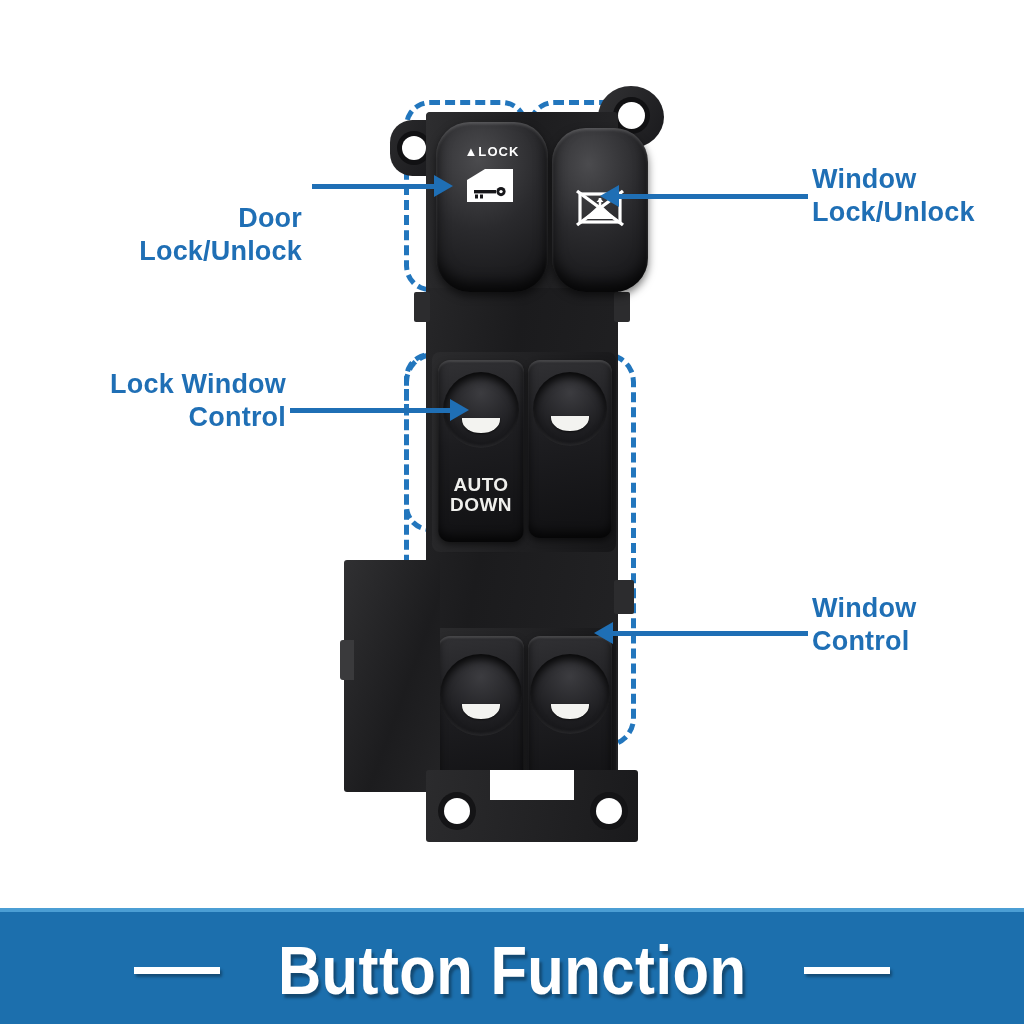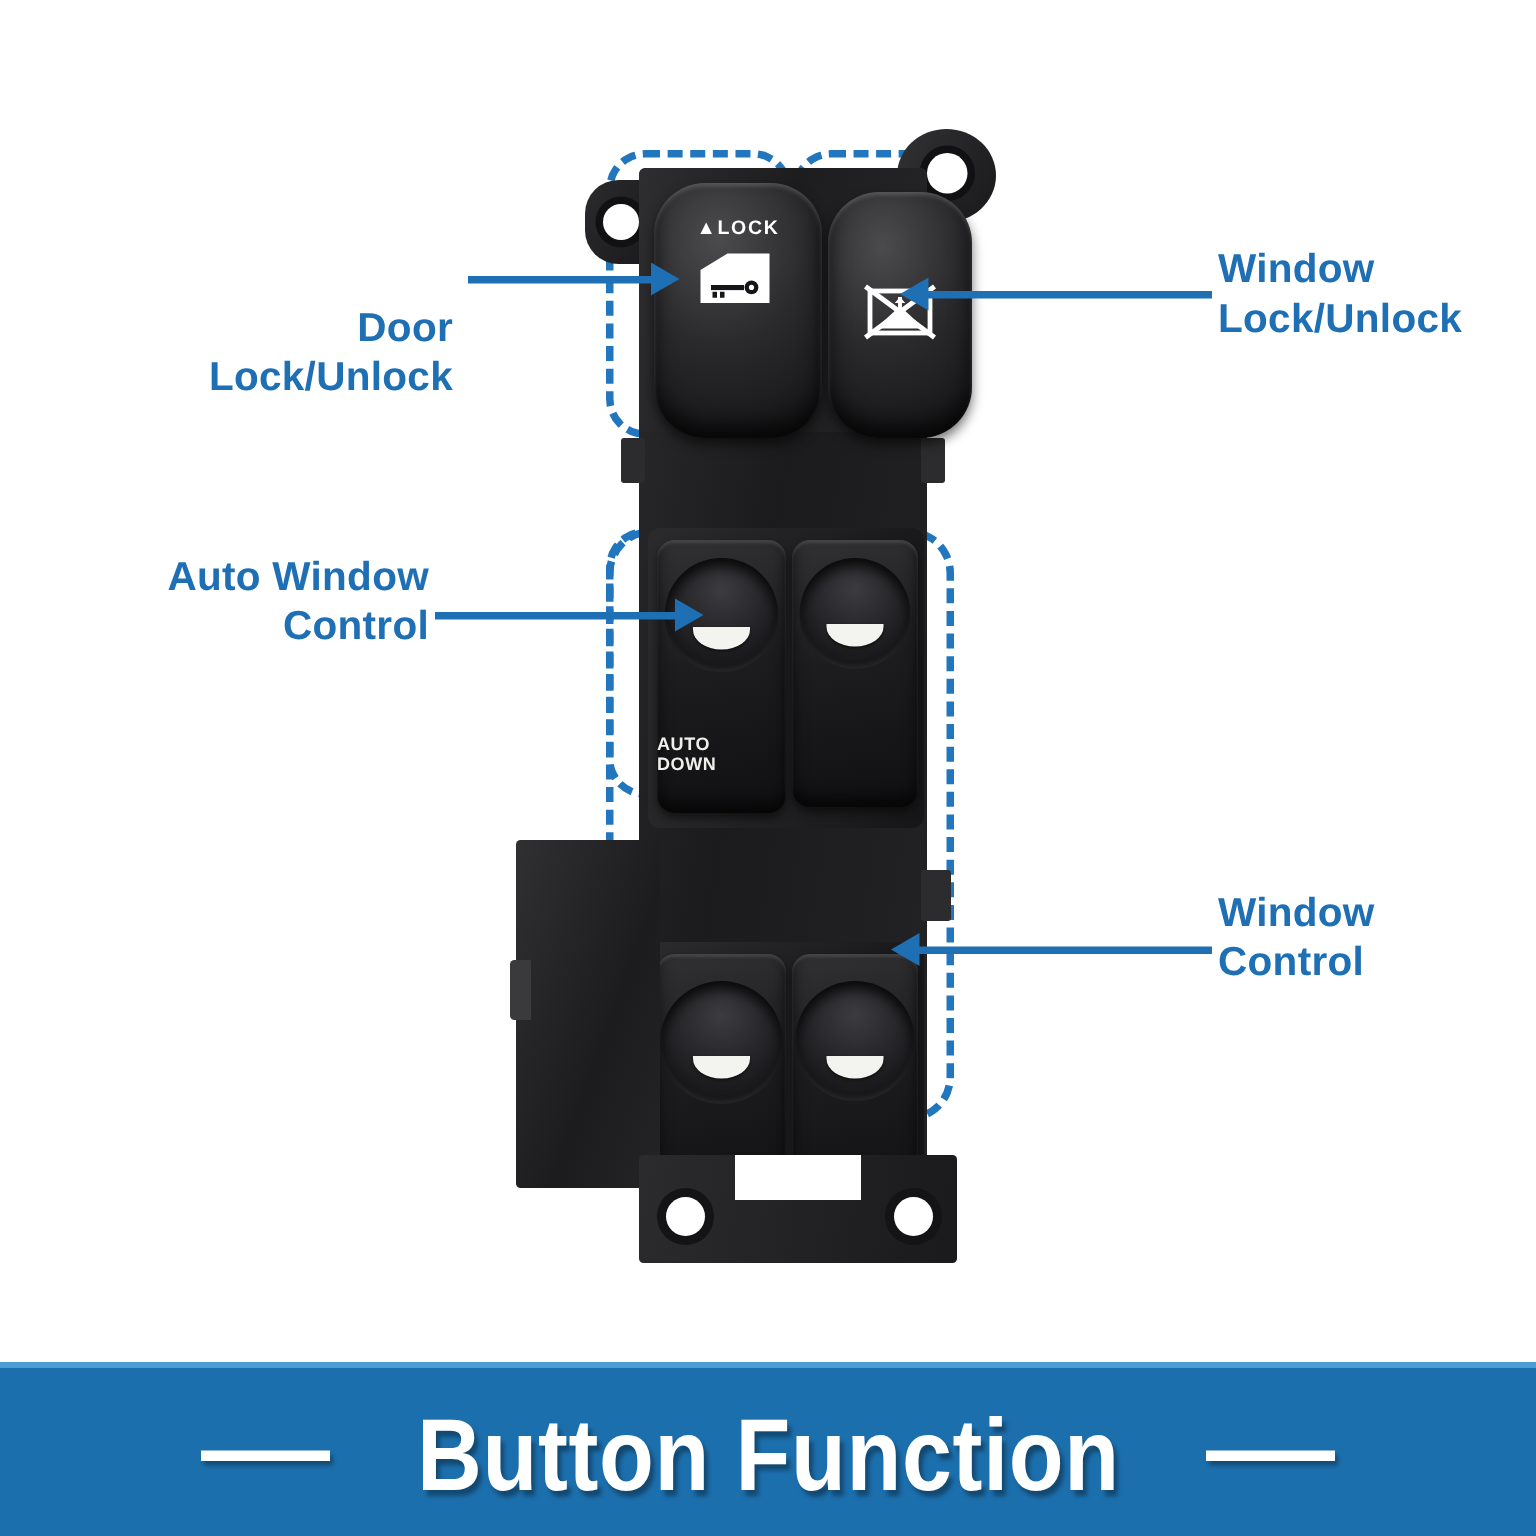--- a/index.html
+++ b/index.html
@@ -239,23 +239,23 @@
     width: 38px;
     height: 15px;
     background: #f3f3f0;
     border-radius: 0 0 26px 26px / 0 0 18px 18px;
     box-shadow: 0 1px 2px rgba(0,0,0,0.6);
   }
   .auto-down-label {
     position: absolute;
     left: 0; right: 0;
     bottom: 26px;
-    text-align: left;
+    text-align: center;
     color: #efefec;
-    font-size: 12px;
+    font-size: 19px;
     font-weight: bold;
     line-height: 1.08;
     letter-spacing: 0.4px;
     white-space: pre-line;
   }
 
   
   #rocker-fl { left: 6px;  top: 8px;  width: 86px; height: 182px; }
   #rocker-fr { left: 96px; top: 8px;  width: 84px; height: 178px; }
   #well-fl { top: 12px; width: 76px; height: 76px; }
@@ -396,21 +396,21 @@
   <div class="leader" id="leader-auto-window"></div>
   <div class="arrowhead to-right" id="head-auto-window"></div>
 
   <div class="leader" id="leader-window-ctrl"></div>
   <div class="arrowhead to-left" id="head-window-ctrl"></div>
 
   <div class="callout left" id="callout-door-lock">Door
 Lock/Unlock</div>
   <div class="callout right" id="callout-window-lock">Window
 Lock/Unlock</div>
-  <div class="callout left" id="callout-auto-window">Auto Window
+  <div class="callout left" id="callout-auto-window">Lock Window
 Control</div>
   <div class="callout right" id="callout-window-ctrl">Window
 Control</div>
 
   <div id="banner">
     <div class="banner-rule"></div>
     <div id="banner-title">Button Function</div>
     <div class="banner-rule"></div>
   </div>
 

